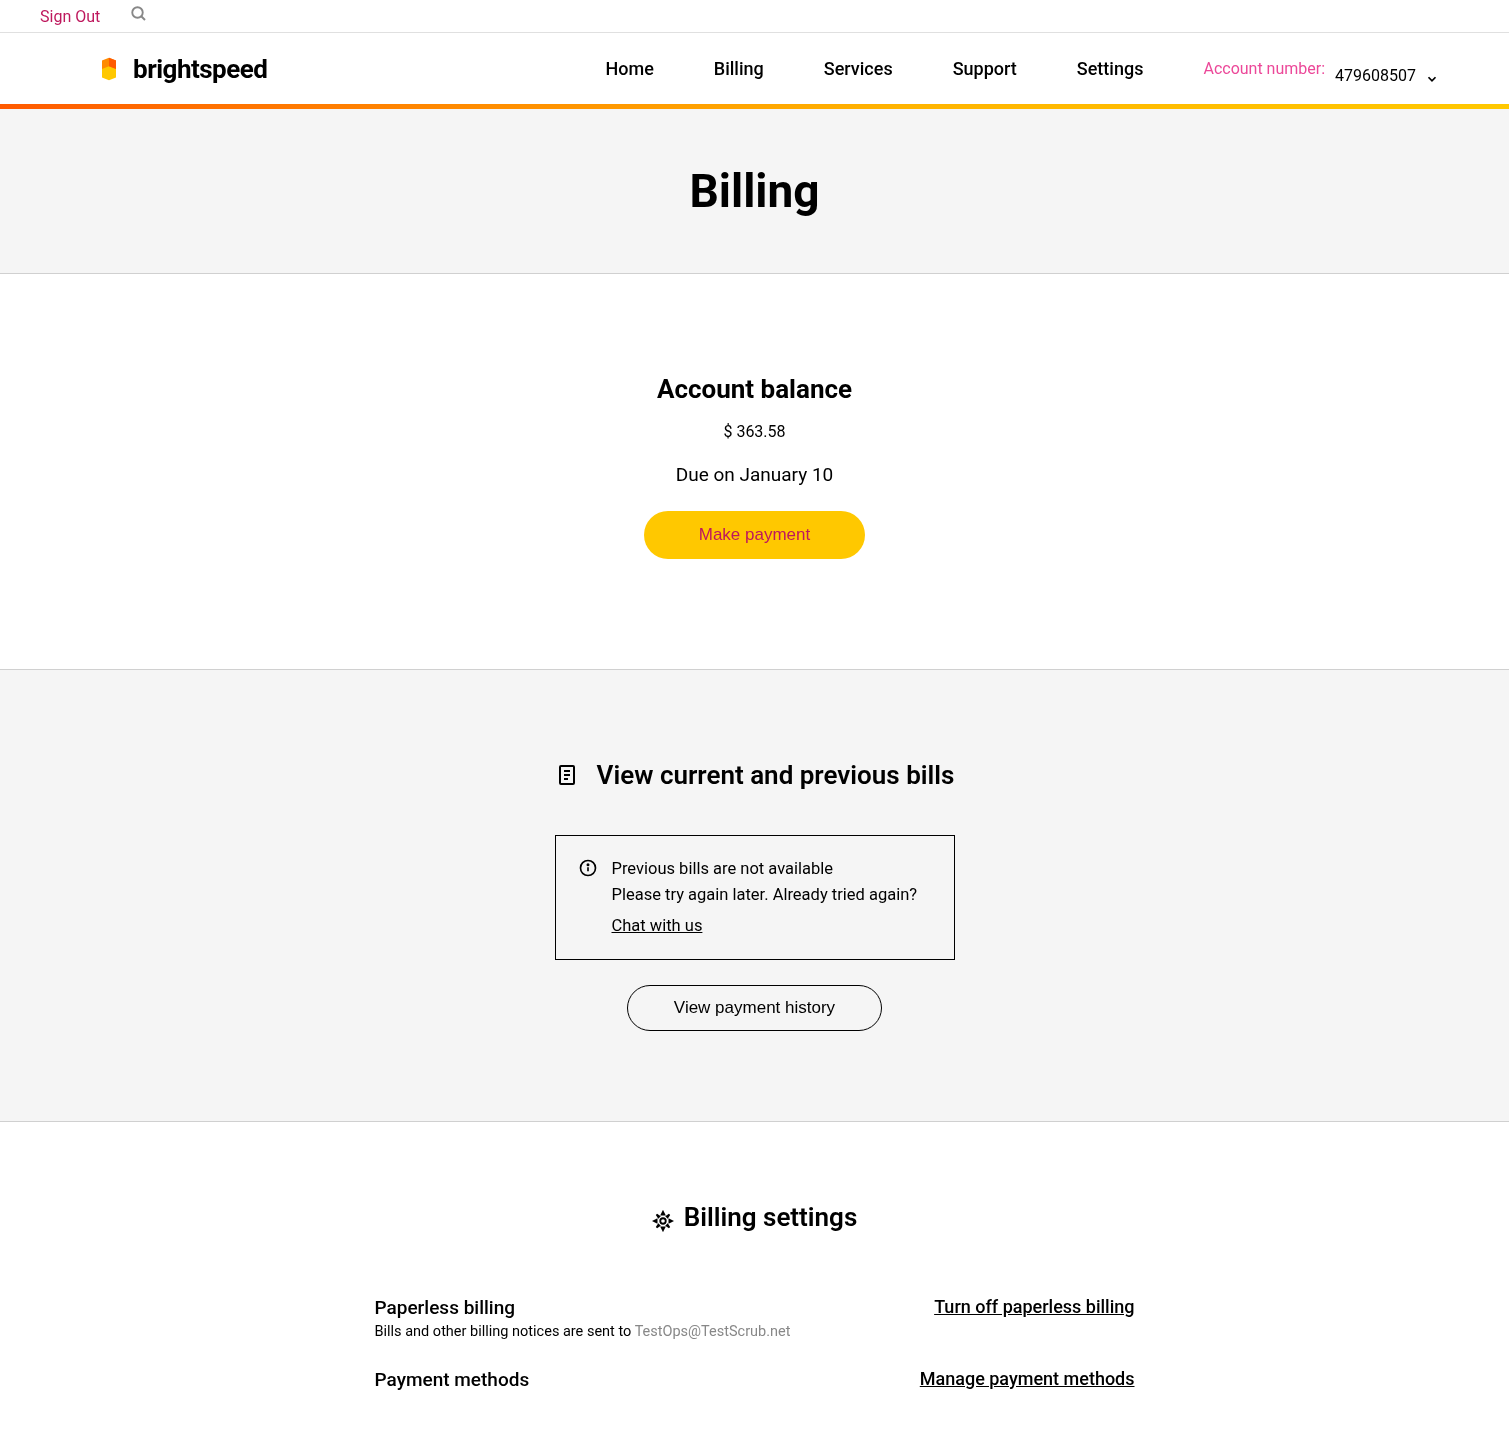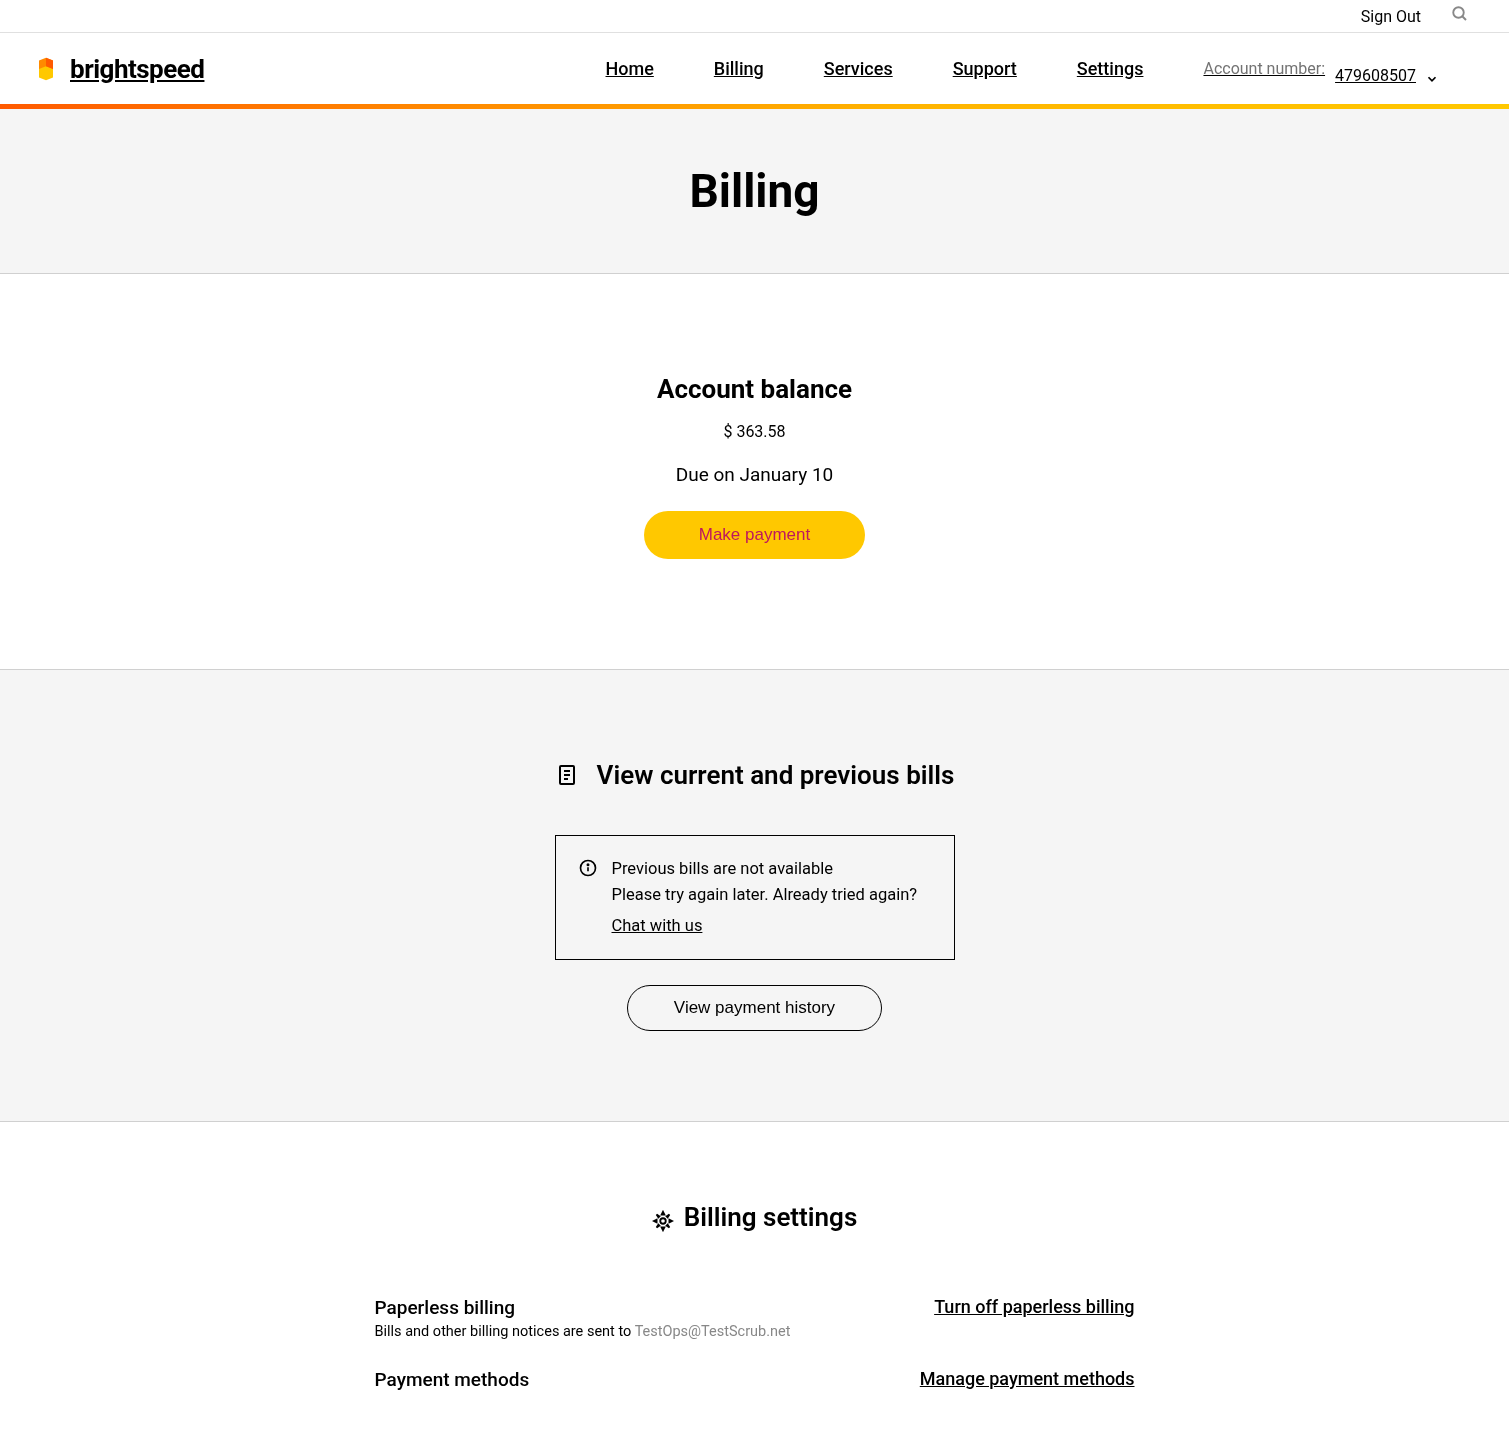--- a/index.html
+++ b/index.html
@@ -7,41 +7,39 @@
       padding: 0;
       box-sizing: border-box;
     }
     body {
       font-family: -apple-system, BlinkMacSystemFont, "Segoe UI", Roboto, Helvetica, Arial, sans-serif;
       background: #fff;
       color: #000;
     }
     .top-bar {
       display: flex;
-      justify-content: flex-end;
       align-items: center;
       padding: 16px 40px;
       height: 18px;
       font-size: 16px;
       gap: 30px;
-      color: #000000;
+      color: #be185d;
     }
     .top-bar .sign-out {
       cursor: pointer;
     }
     .search-icon-wrap {
       cursor: pointer;
     }
     .header {
       display: flex;
       align-items: center;
-      padding: 15px 70px 15px 32px;
+      padding: 15px 70px 15px 95px;
       border-top: 1px solid #e0e0e0;
       background: #fff;
-      text-decoration: underline;
     }
     .logo {
       display: flex;
       align-items: center;
       gap: 10px;
       cursor: pointer;
     }
     .logo-mark {
       width: 28px;
       height: 28px;
@@ -62,21 +60,21 @@
       cursor: pointer;
       font-weight: 500;
     }
     .account-selector {
       display: flex;
       align-items: center;
       gap: 10px;
       font-size: 16px;
     }
     .account-label {
-      color: #737373;
+      color: #ec4899;
     }
     .account-dropdown {
       display: flex;
       align-items: flex-end;
       gap: 9px;
       cursor: pointer;
       padding: 4px 0;
       margin-top: 14px;
     }
     .chevron {

